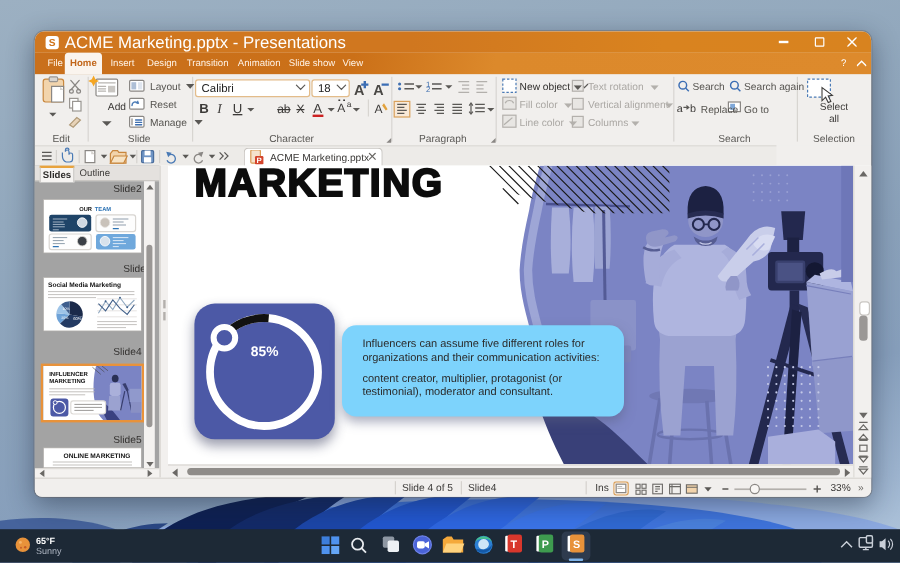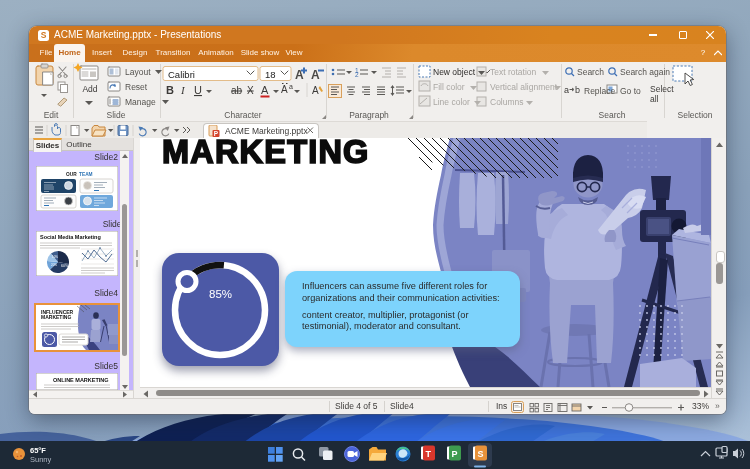--- a/index.html
+++ b/index.html
@@ -11,21 +11,21 @@
 background:linear-gradient(90deg,#d0771f 0%,#d0771f 45%,#d9831f 75%,#d8831f 100%)}
 #mbar{position:absolute;left:0;top:18px;width:697px;height:18px;
 background:linear-gradient(100deg,#c9701c 0%,#cb7018 38%,#dc892b 55%,#dd8a2c 100%)}
 .mi{position:absolute;top:0;height:18px;line-height:18px;color:#FFF3E6;font-size:8px;text-align:center}
 #ribbon{position:absolute;left:0;top:36px;width:697px;height:59px;background:#F1EFED}
 .sep{position:absolute;top:2px;width:1px;height:54px;background:#D8D5D1}
 .glabel{position:absolute;top:47px;height:12px;line-height:12px;font-size:8.5px;color:#5a5855;text-align:center}
 .ric{color:#55534f;font-size:8.5px}
 #tabrow{position:absolute;left:0;top:95px;width:618px;height:17px;background:#EDEBE8;border-top:1px solid #DDDAD6}
 #content{position:absolute;left:0;top:112px;width:697px;height:260px;background:#fff}
-#sidebar{position:absolute;left:0;top:0;width:104px;height:260px;background:#c4b5fd}
+#sidebar{position:absolute;left:0;top:0;width:104px;height:260px;background:#a3a3a3}
 #canvas{position:absolute;left:111px;top:0;width:571px;height:249px;background:#fff;overflow:hidden}
 #statusbar{position:absolute;left:0;top:372px;width:697px;height:16px;background:#F1EFED;border-top:1px solid #D9D6D2;font-size:8.5px;color:#444}
 #taskbar{position:absolute;left:0;top:441px;width:750px;height:28px;background:#1d2936}
 .tseg{position:absolute;top:0;height:15px;line-height:15px;font-size:8.5px;color:#3c3a38}
 </style></head><body>
 <div id="desk">
 <svg width="750" height="469" style="position:absolute;left:0;top:0">
 <defs>
 <radialGradient id="bl1" cx="50%" cy="50%" r="60%">
 <stop offset="0%" stop-color="#2e6ad8"></stop>
@@ -52,21 +52,21 @@
 <path d="M550,469 C595,442 640,436 680,444 C650,456 635,464 628,469 Z" fill="#6492dc"></path>
 <path d="M615,469 C660,450 710,448 750,456 L750,469 Z" fill="#7fa4de"></path>
 <path d="M0,469 L0,434 C45,428 90,434 115,450 L125,469 Z" fill="#46639c"></path>
 <path d="M60,469 C80,446 110,436 140,436 C118,450 105,460 100,469 Z" fill="#2a4784"></path>
 </g>
 </svg>
 </div>
 <div id="win">
 <div id="tbar">
 <div class="ab" style="left:9px;top:3.5px;width:11px;height:11px;background:#fff;border-radius:2.5px;color:#d1761e;font-size:8.5px;font-weight:bold;text-align:center;line-height:11px">S</div>
-<div class="ab" style="left:25px;top:0;height:18px;line-height:18px;color:#fff;font-size:10px">ACME Marketing.pptx - Presentations</div>
+<div class="ab" style="left:25px;top:0;height:18px;line-height:18px;color:#fff;font-size:14px">ACME Marketing.pptx - Presentations</div>
 <div class="ab" style="left:620px;top:8px;width:8px;height:1.5px;background:#fff"></div>
 <div class="ab" style="left:650px;top:5px;width:6px;height:6px;border:1.2px solid #fff;border-radius:1px"></div>
 <svg class="ab" style="left:677px;top:5px" width="8" height="8">
         <path d="M0,0L8,8M8,0L0,8" stroke="#fff" stroke-width="1.2"></path>
       </svg>
 </div>
 <div id="mbar">
 <div class="mi" style="left:4px;width:26px">File</div>
 <div class="mi" style="left:25px;width:31px;background:#FAF4EE;border-radius:3px 3px 0 0;color:#C2661A;font-weight:bold">Home</div>
 <div class="mi" style="left:56px;width:34px">Insert</div>
@@ -199,21 +199,21 @@
           <text x="546" y="31">b</text>
         </g>
 <path d="M540.5,27.5h3.5M543,26l2,1.5l-2,1.5" stroke="#5a5855" fill="none"></path>
 <rect x="578" y="23" width="10" height="8" fill="#fff" stroke="#8a8784"></rect>
         <rect x="579.5" y="24.5" width="4" height="5" fill="#7fa8d9"></rect>
 <g>
 <rect x="644" y="4" width="19" height="15" fill="#fff" stroke="#4a7ab5" stroke-dasharray="2.2,1.6"></rect>
 <path d="M656,11l0,11l3,-3l2.2,4.5l2.2,-1l-2.2,-4.5l3.5,-0.5z" fill="#fff" stroke="#3c3a38" stroke-width="0.9"></path>
 </g>
 </svg>
-<div class="ab ric" style="left:46px;top:22px;width:30px;text-align:center;color:#3c3a38">Add</div>
+<div class="ab ric" style="left:46px;top:22px;width:30px;text-align:right;color:#3c3a38">Add</div>
 <div class="ab ric" style="left:96px;top:4.5px">Layout</div>
 <svg class="ab" style="left:126px;top:8px" width="7" height="5">
         <path d="M0,0l3.5,4l3.5,-4z" fill="#5a5855"></path>
       </svg>
 <div class="ab ric" style="left:96px;top:19.5px">Reset</div>
 <div class="ab ric" style="left:96px;top:34.5px">Manage</div>
 <svg class="ab" style="left:133px;top:38px" width="7" height="5">
         <path d="M0,0l3.5,4l3.5,-4z" fill="#5a5855"></path>
       </svg>
 <div class="ab ric" style="left:139px;top:7px;font-size:9.5px;color:#222">Calibri</div>
@@ -240,21 +240,21 @@
       </svg>
 <div class="ab ric" style="left:461px;top:35px;color:#aaa7a3">Columns</div>
 <svg class="ab" style="left:497px;top:39px" width="7" height="5">
         <path d="M0,0l3.5,4l3.5,-4z" fill="#b3b0ac"></path>
       </svg>
 <div class="ab ric" style="left:548px;top:5px">Search</div>
 <div class="ab ric" style="left:591px;top:5px">Search again</div>
 <div class="ab ric" style="left:555px;top:24px">Replace</div>
 <div class="ab ric" style="left:569px;top:24px"></div>
 <div class="ab ric" style="left:591px;top:24px">Go to</div>
-<div class="ab ric" style="left:621px;top:22px;width:58px;color:#3c3a38">Select<br>all</div>
+<div class="ab ric" style="left:637px;top:22px;width:58px;text-align:center;color:#3c3a38">Select<br>all</div>
 </div>
 <div id="tabrow">
 <svg class="ab" style="left:0;top:0" width="697" height="17">
 <path d="M6,5h8M6,8h8M6,11h8" stroke="#5a5855" stroke-width="1.2"></path>
 <path d="M18,3v11M37,3v11M85,3v11M104,3v11" stroke="#d5d2ce"></path>
 <g fill="none" stroke="#4a7ab5" stroke-width="1">
           <path d="M26,13c-2,-1 -3,-3 -3,-5l0,-3M26,13h3c1.5,0 2.5,-1 2.5,-2.5l0,-3.5c0,-2 -3,-2 -3,0l0,-2.5c0,-2 -3,-2 -3,0l0,-1.5c0,-2 3,-2 3,0"></path>
         </g>
 <rect x="42" y="3.5" width="8" height="10" fill="#fff" stroke="#8a8784"></rect>
         <path d="M47,3.5l3,3h-3z" fill="#d5d2ce"></path>
@@ -527,21 +527,21 @@
             <circle cx="282" cy="217" r="0.9"></circle>
 </g>
 </svg>
 <div class="ab" style="left:22px;top:-4px;font-size:32.5px;font-weight:900;letter-spacing:1.2px;color:#0c0c0c;-webkit-text-stroke:1.7px #0c0c0c">MARKETING</div>
 <div class="ab" style="left:22px;top:115px;width:117px;height:113px;background:#4C59A6;border-radius:17px;box-shadow:0 5px 10px rgba(40,45,80,.45)">
 <svg class="ab" style="left:0;top:0" width="117" height="113">
 <circle cx="58" cy="57" r="45" fill="none" stroke="#fff" stroke-width="6.5"></circle>
 <path d="M24.0,27.5 A45,45 0 0 1 61.9,12.2" fill="none" stroke="#111" stroke-width="6.5"></path>
 <circle cx="25" cy="28.5" r="9" fill="#4C59A6" stroke="#fff" stroke-width="5"></circle>
 </svg>
-<div class="ab" style="left:0;top:35px;width:117px;text-align:center;color:#fff;font-weight:normal;font-size:11.5px">85%</div>
+<div class="ab" style="left:0;top:35px;width:117px;text-align:center;color:#fff;font-weight:bold;font-size:11.5px">85%</div>
 </div>
 <div class="ab" style="left:145px;top:133px;width:235px;height:76px;background:#7dd3fc;border-radius:12px;box-shadow:0 4px 9px rgba(90,95,130,.5)">
 <div class="ab" style="left:17px;top:10px;font-size:9.2px;line-height:11.8px;color:#2b2b2b">Influencers can assume five different roles for<br>organizations and their communication activities:<br><span style="font-weight:normal;display:inline-block;margin-top:5px">content creator, multiplier, protagonist (or<br>testimonial), moderator and consultant.</span></div>
 </div>
 </div>
 <div class="ab" style="left:682px;top:0;width:15px;height:260px;background:#F2F0EE;border-left:1px solid #d9d6d2">
 <svg class="ab" style="left:3px;top:3px" width="9" height="7">
           <path d="M1,6l3.5,-4.5l3.5,4.5z" fill="#6a6865"></path>
         </svg>
 <div class="ab" style="left:4px;top:113px;width:7px;height:10px;background:#fff;border:1px solid #c9c6c2;border-radius:3px"></div>

